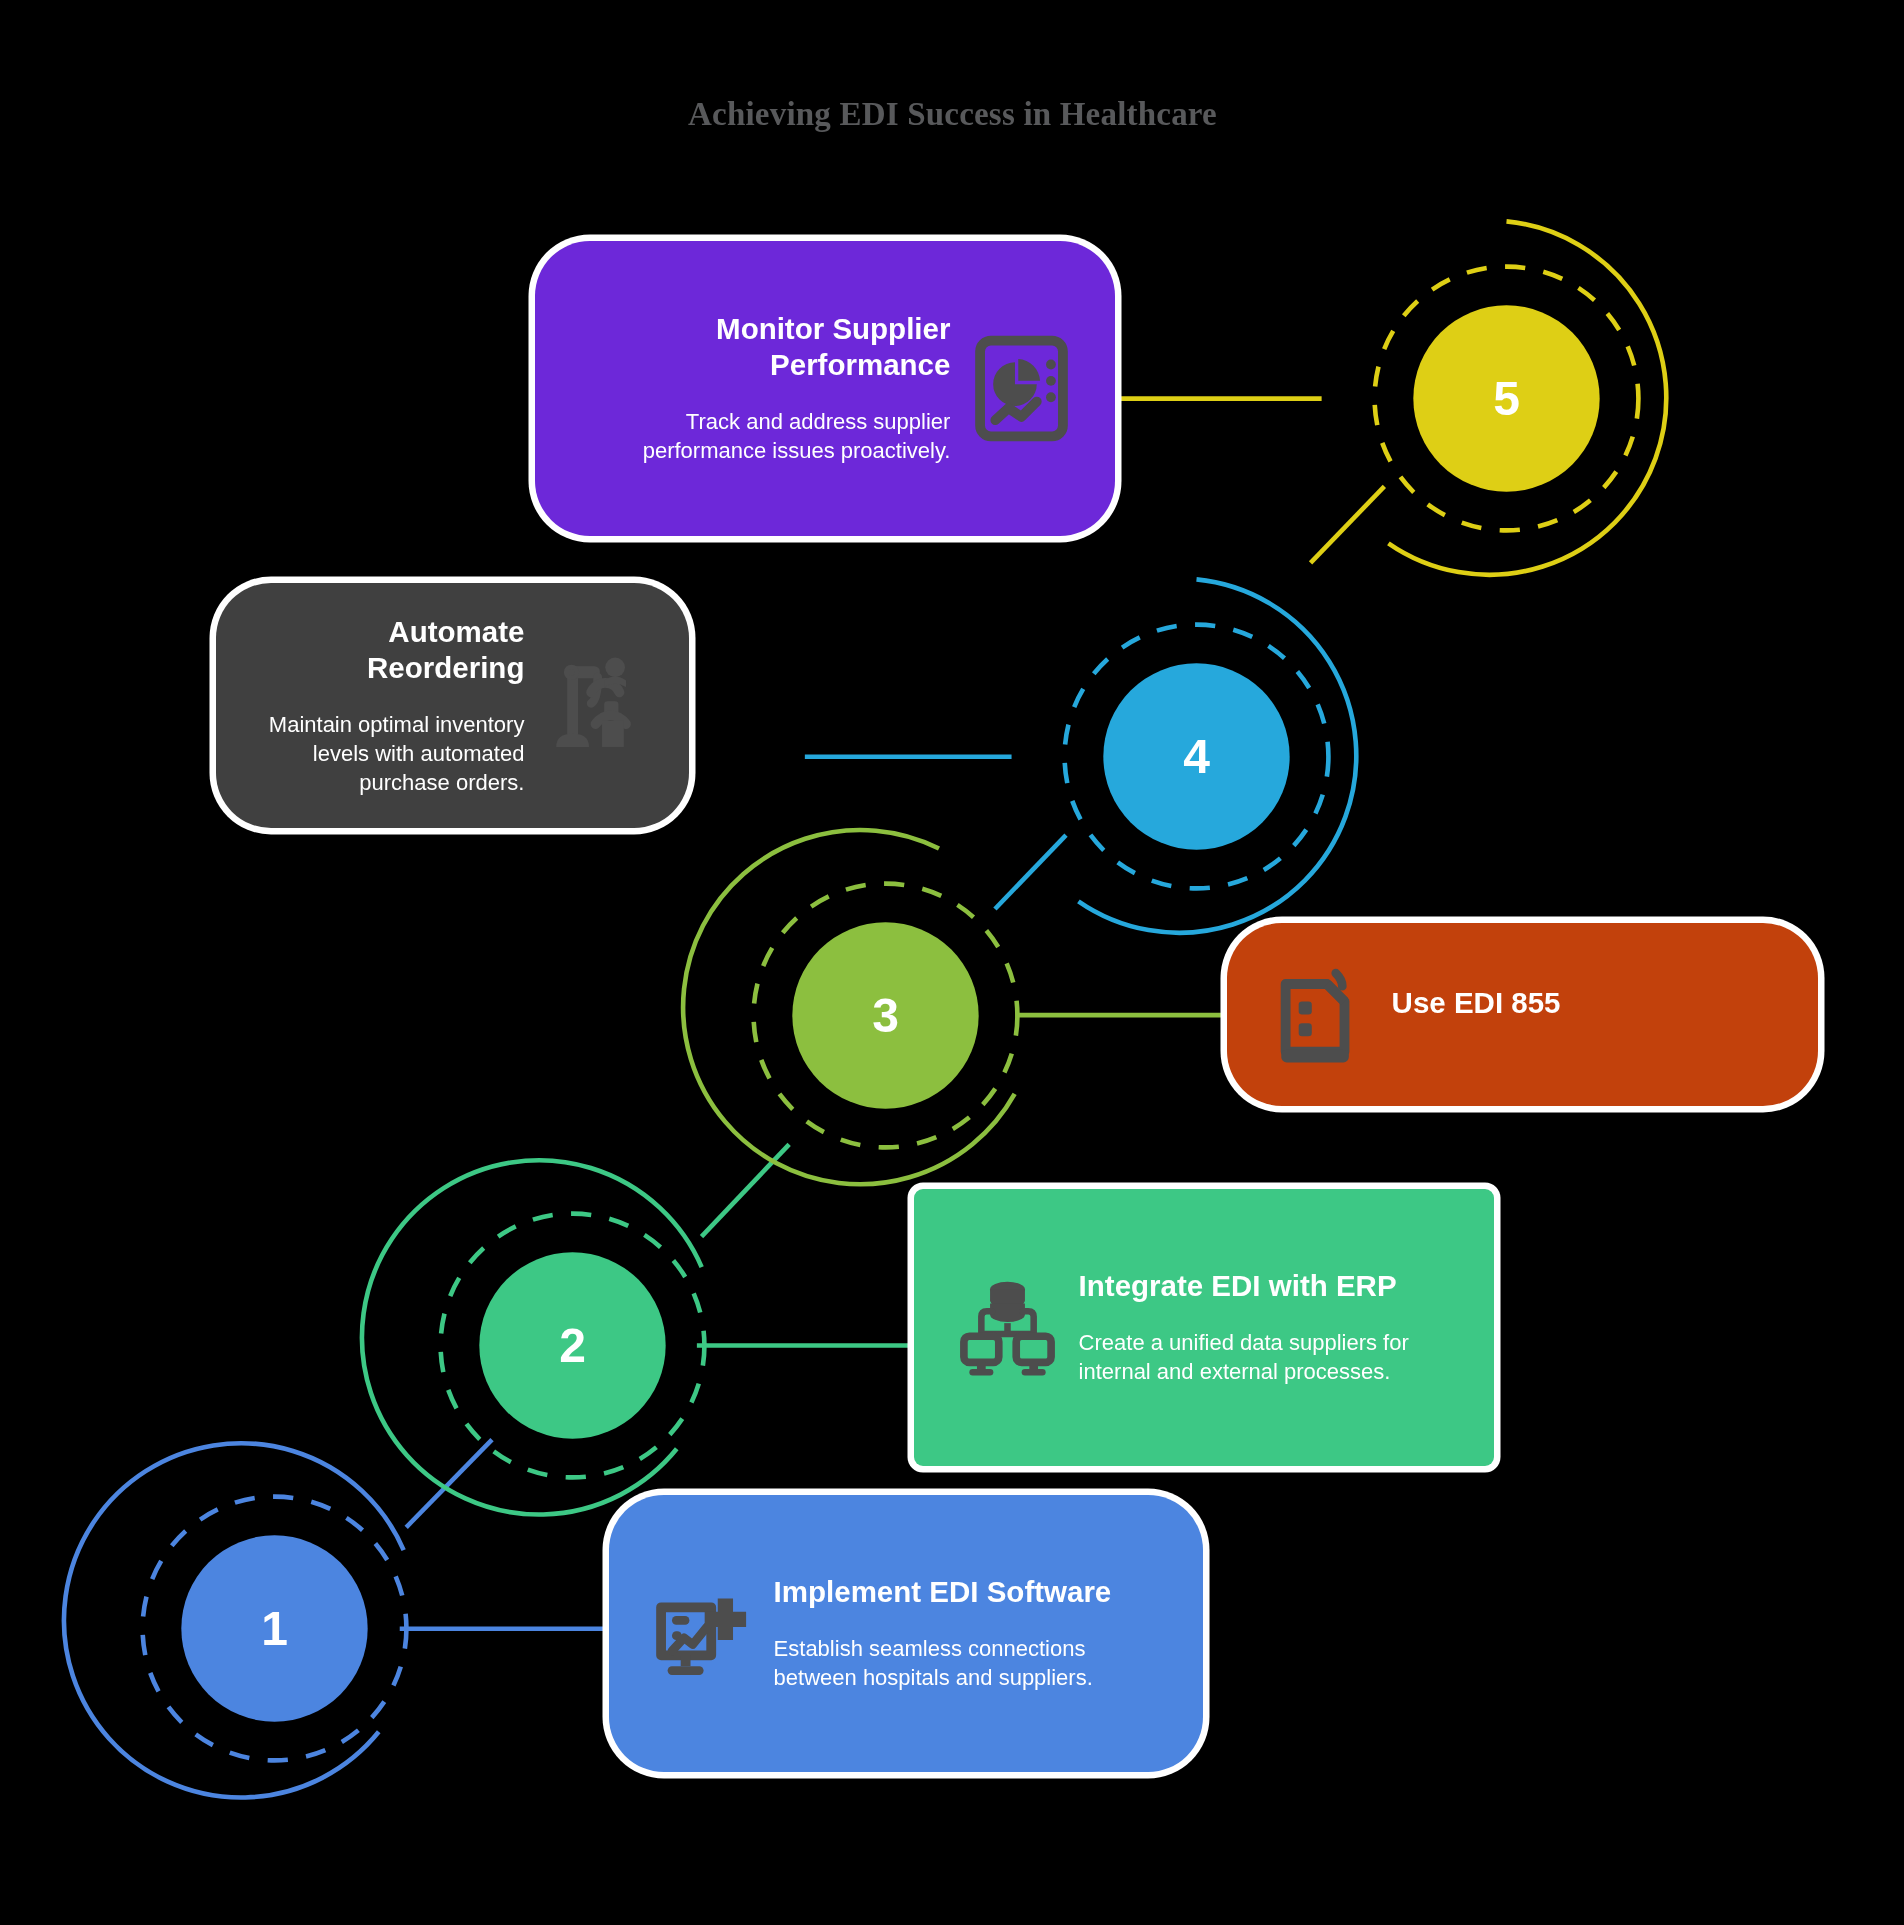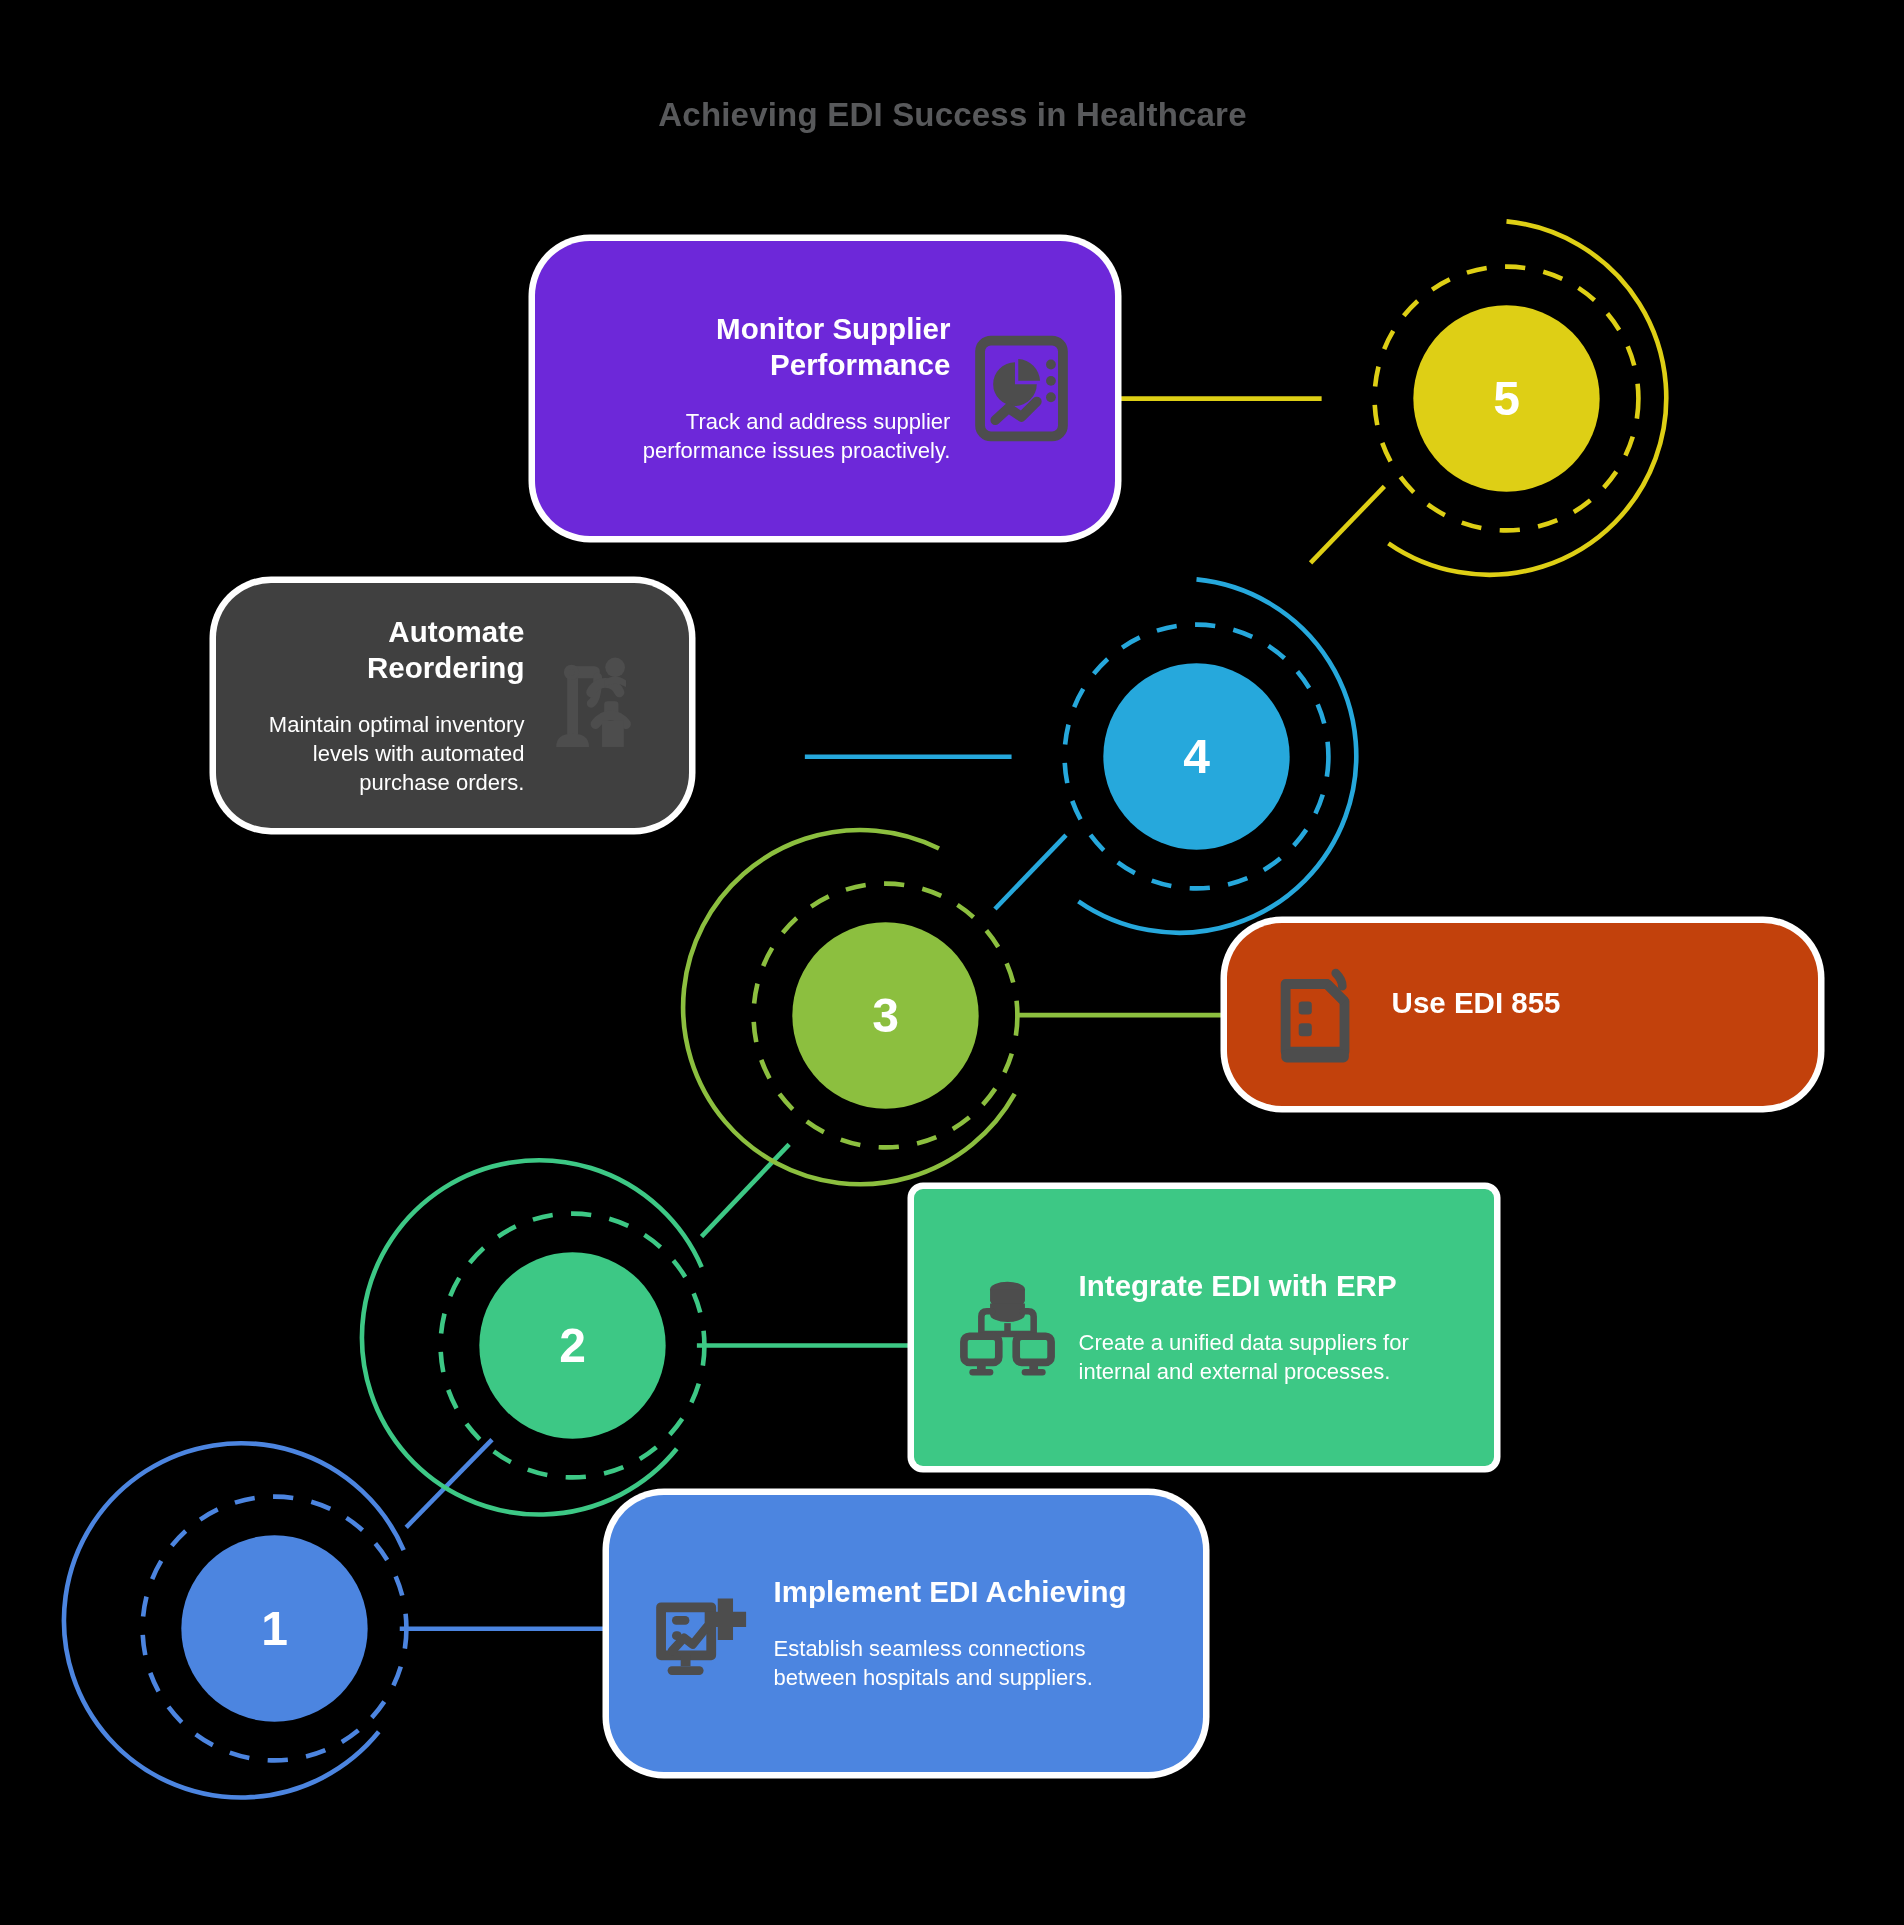--- a/index.html
+++ b/index.html
@@ -8,20 +8,21 @@
     font-family:"Liberation Sans","DejaVu Sans",sans-serif;
     -webkit-font-smoothing:antialiased;
   }
   #stage{position:absolute;inset:0;width:1905px;height:1925px;}
 
   
   .title{
     position:absolute;left:0;top:96px;width:1905px;
     text-align:center;color:#58595b;font-size:33px;font-weight:600;
     letter-spacing:0.2px;
+    font-family:Liberation Serif, serif;
   }
 
   
   .lines{position:absolute;left:0;top:0;width:1905px;height:1925px;z-index:1;}
 
   
   .card{
     position:absolute;z-index:3;border-radius:55px;
     box-sizing:border-box;
     display:flex;align-items:center;
@@ -215,21 +216,21 @@
         <path d="M12 26 h46 v44 h-46 z" fill="none" stroke="#4d4d4d" stroke-width="9" stroke-linejoin="round"></path>
         <rect x="22" y="34" width="16" height="8" rx="4" fill="#4d4d4d"></rect>
         <rect x="22" y="48" width="9" height="8" rx="4" fill="#4d4d4d"></rect>
         <path d="M22 66 L33 54 L41 60 L54 44" fill="none" stroke="#4d4d4d" stroke-width="8" stroke-linecap="round" stroke-linejoin="round"></path>
         <rect x="30" y="70" width="9" height="10" fill="#4d4d4d"></rect>
         <rect x="18" y="80" width="33" height="8" rx="4" fill="#4d4d4d"></rect>
 
         <path d="M64 18 h14 v12 h12 v14 h-12 v12 h-14 v-12 h-12 v-14 h12 z" fill="#4d4d4d"></path>
       </svg>
       <div class="txt">
-        <h3>Implement EDI Achieving</h3>
+        <h3>Implement EDI Software</h3>
         <p>Establish seamless connections between hospitals and suppliers.</p>
       </div>
     </div>
   </div>
 
   <div class="cgroup" style="left:90px;top:1444px;width:369px;height:369px;">
     <svg viewBox="0 0 400 400" width="369" height="369">
 
       <path d="M 340 115 A 192 192 0 1 0 313 312" fill="none" stroke="#4C85E0" stroke-width="5"></path>
       <circle cx="200" cy="200" r="143" fill="none" stroke="#4C85E0" stroke-width="5" stroke-dasharray="22 20"></circle>

